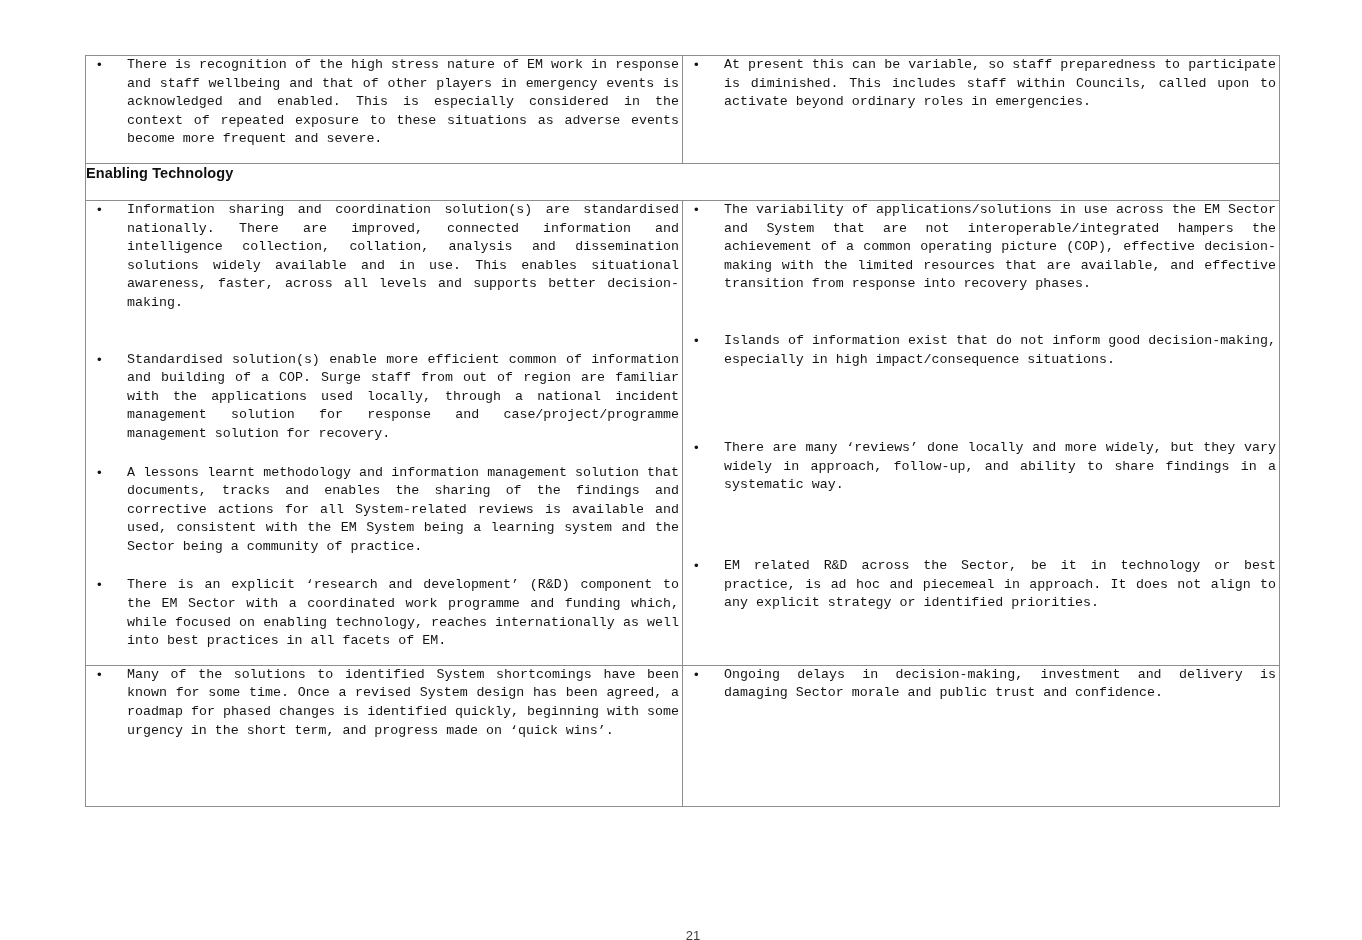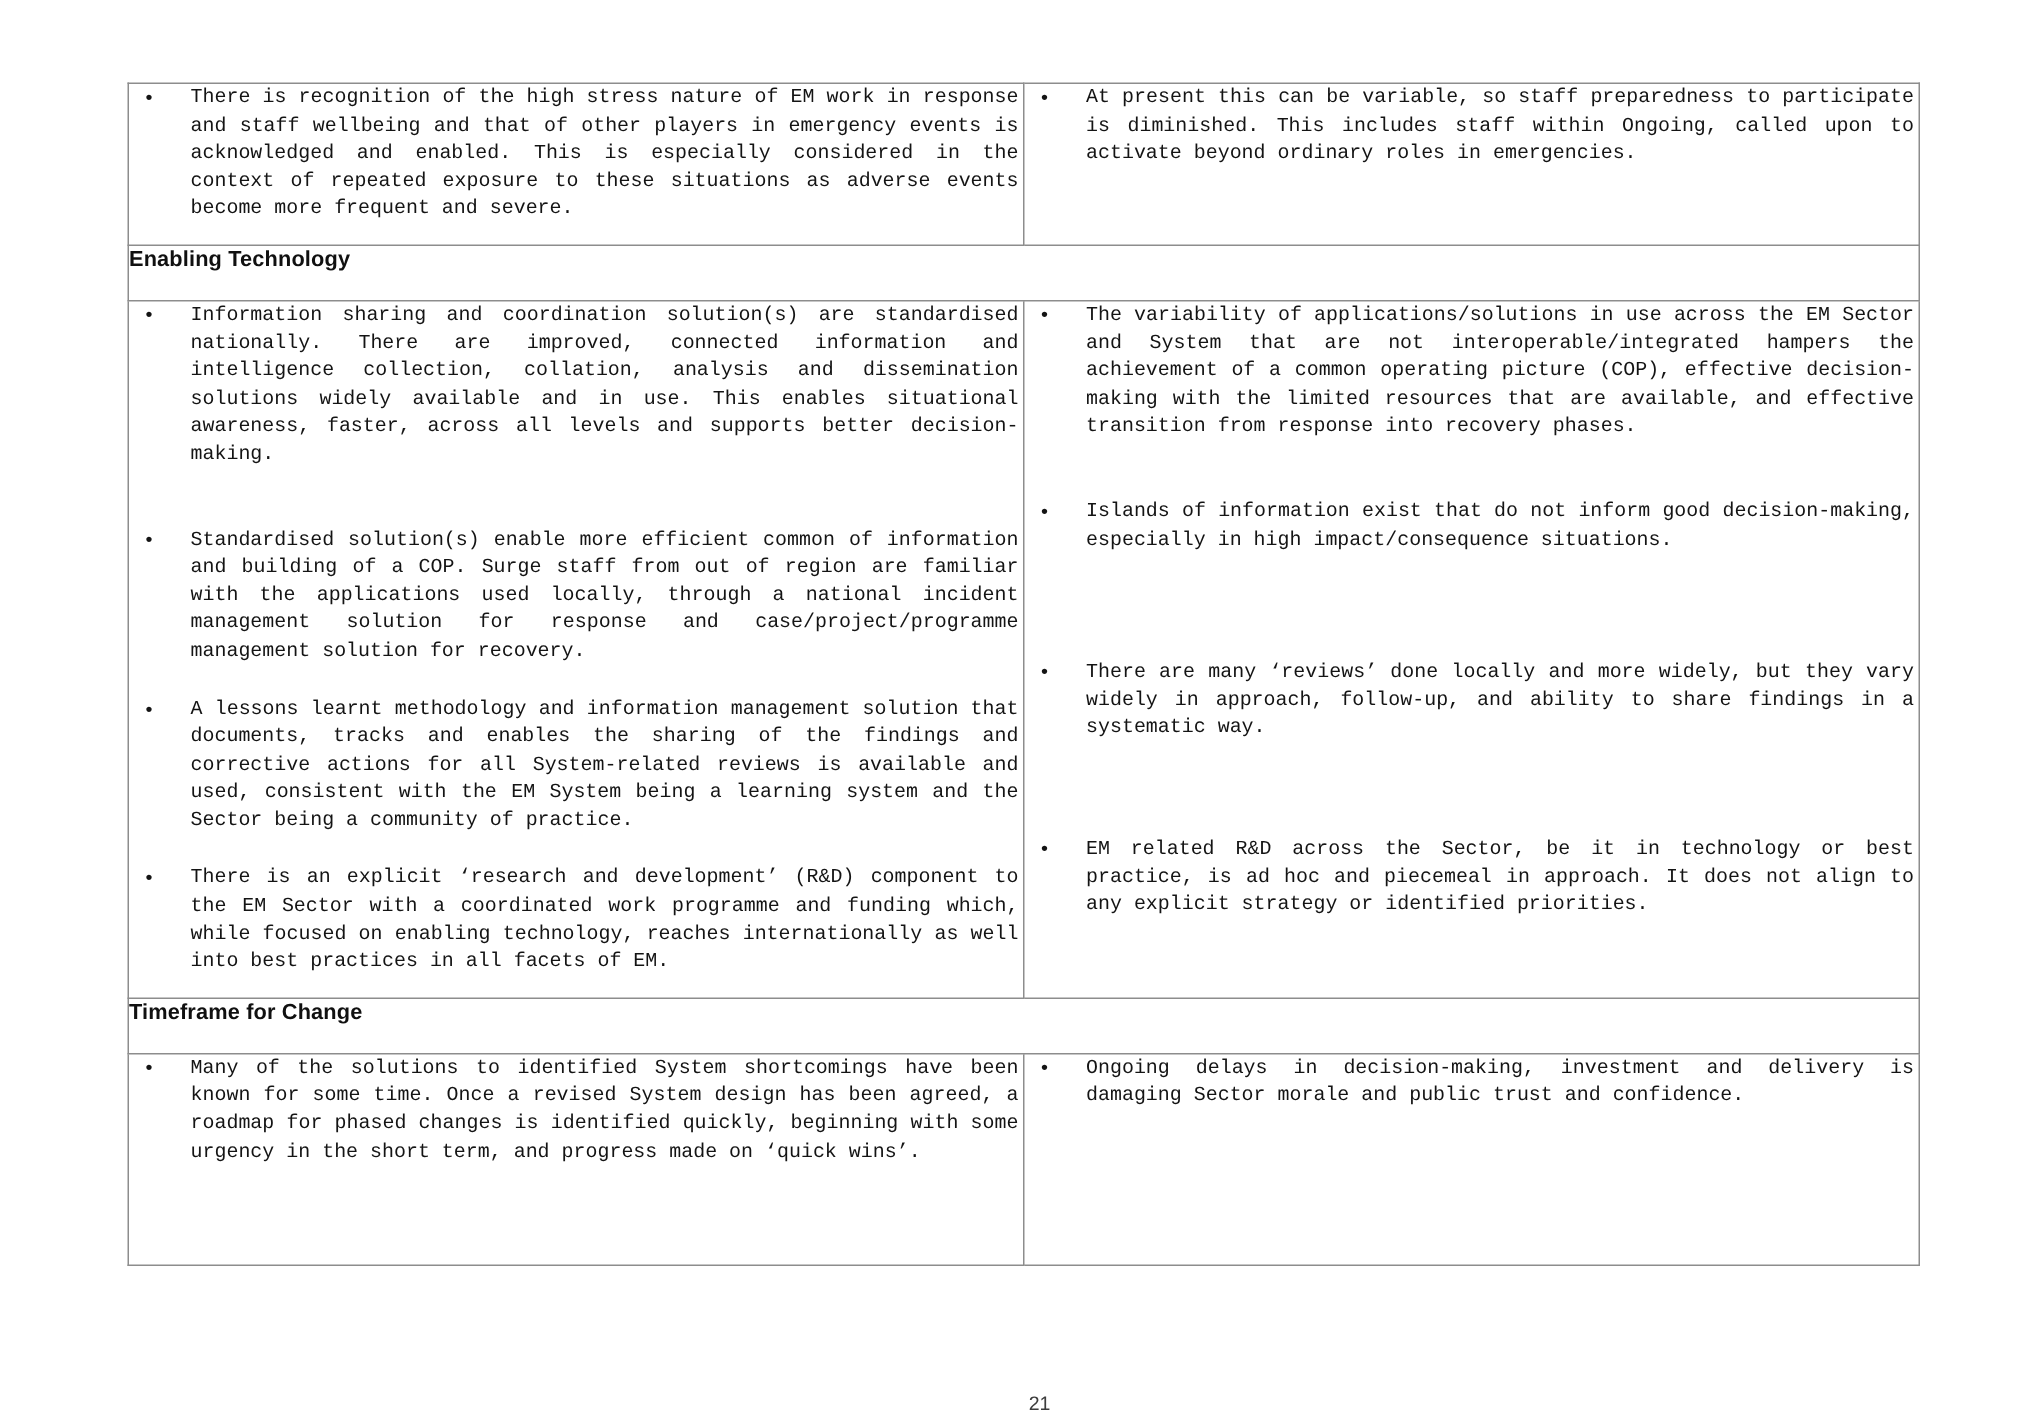--- a/index.html
+++ b/index.html
@@ -130,21 +130,21 @@
               <span class="bullet">•</span>
               <span class="btxt">There is recognition of the high stress nature of EM work in response and staff wellbeing and that of other players in emergency events is acknowledged and enabled. This is especially considered in the context of repeated exposure to these situations as adverse events become more frequent and severe.</span>
             </li>
           </ul>
           <div class="sp-14"></div>
         </td>
         <td class="body-cell">
           <ul class="bl">
             <li>
               <span class="bullet">•</span>
-              <span class="btxt">At present this can be variable, so staff preparedness to participate is diminished. This includes staff within Ongoing, called upon to activate beyond ordinary roles in emergencies.</span>
+              <span class="btxt">At present this can be variable, so staff preparedness to participate is diminished. This includes staff within Councils, called upon to activate beyond ordinary roles in emergencies.</span>
             </li>
           </ul>
         </td>
       </tr>
 
       <tr>
         <td class="section-head" colspan="2">
           <span class="section-head-text">Enabling Technology</span>
         </td>
       </tr>
@@ -204,25 +204,20 @@
           <div class="sp-62"></div>
           <ul class="bl">
             <li>
               <span class="bullet">•</span>
               <span class="btxt">EM related R&amp;D across the Sector, be it in technology or best practice, is ad hoc and piecemeal in approach. It does not align to any explicit strategy or identified priorities.</span>
             </li>
           </ul>
         </td>
       </tr>
 
-      <tr>
-        <td class="section-head" colspan="2">
-          <span class="section-head-text">Timeframe for Change</span>
-        </td>
-      </tr>
 
       <tr>
         <td class="body-cell">
           <ul class="bl">
             <li>
               <span class="bullet">•</span>
               <span class="btxt">Many of the solutions to identified System shortcomings have been known for some time. Once a revised System design has been agreed, a roadmap for phased changes is identified quickly, beginning with some urgency in the short term, and progress made on ‘quick wins’.</span>
             </li>
           </ul>
           <div class="sp-48"></div>

